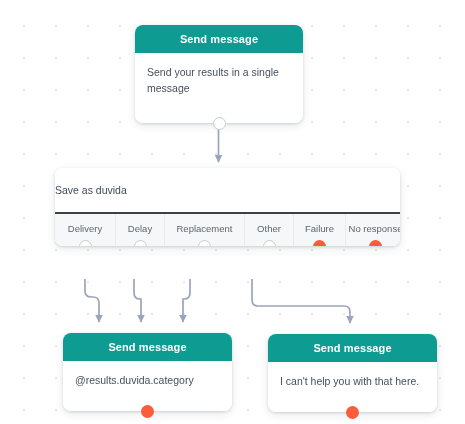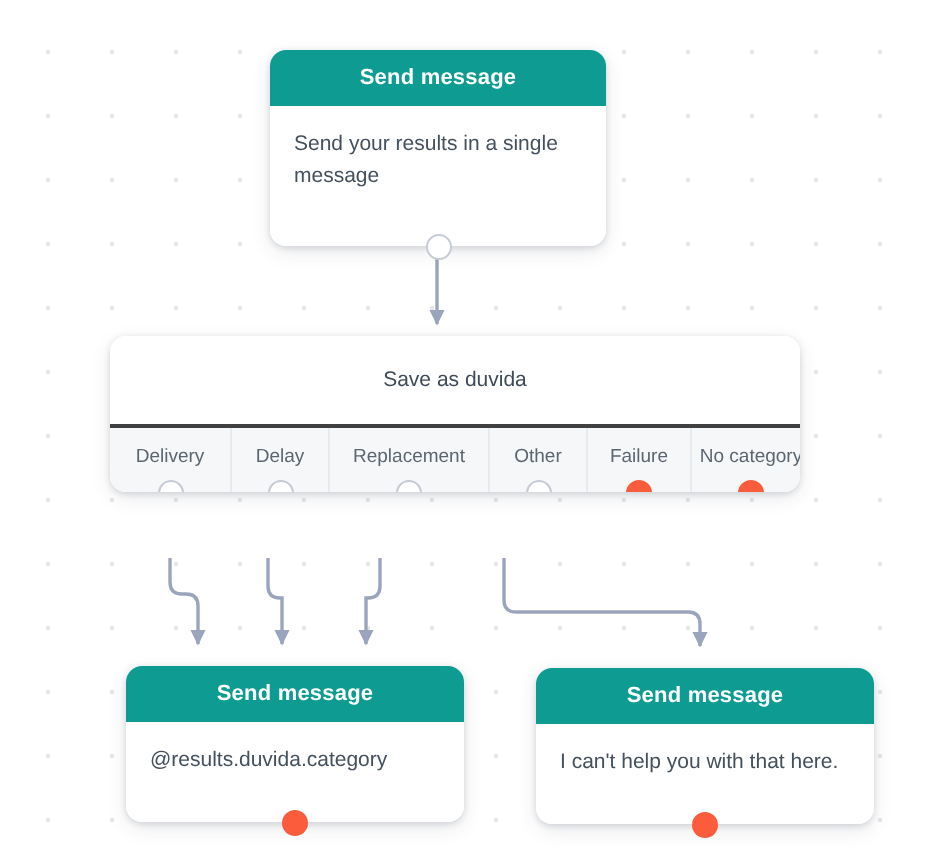--- a/index.html
+++ b/index.html
@@ -78,21 +78,20 @@
     font-weight: bold;
     line-height: 12px;
     color: #ffffff;
     vertical-align: 1px;
   }
 
   
   .save-row {
     height: 44px;
     line-height: 44px;
-    text-align: center;
     font-size: 10.5px;
     color: #3f4a57;
     background: #ffffff;
   }
   .ports-row {
     display: flex;
     background: #f6f7f9;
     height: 32px;
     border-top: 2px solid #404040;
   }
@@ -196,21 +195,21 @@
         </div>
         <div class="port-cell" style="width:48px;">
           <span>Other</span>
           <span class="port-dot open"></span>
         </div>
         <div class="port-cell" style="width:51px;">
           <span>Failure</span>
           <span class="port-dot filled"></span>
         </div>
         <div class="port-cell" style="width:59px;">
-          <span>No category</span>
+          <span>No response</span>
           <span class="port-dot filled"></span>
         </div>
       </div>
     </div>
   </div>
 
   <div class="node" style="left:63px; top:333px; width:169px;">
     <div class="node-inner">
       <div class="node-header header-send">
         <span>Send message</span>

